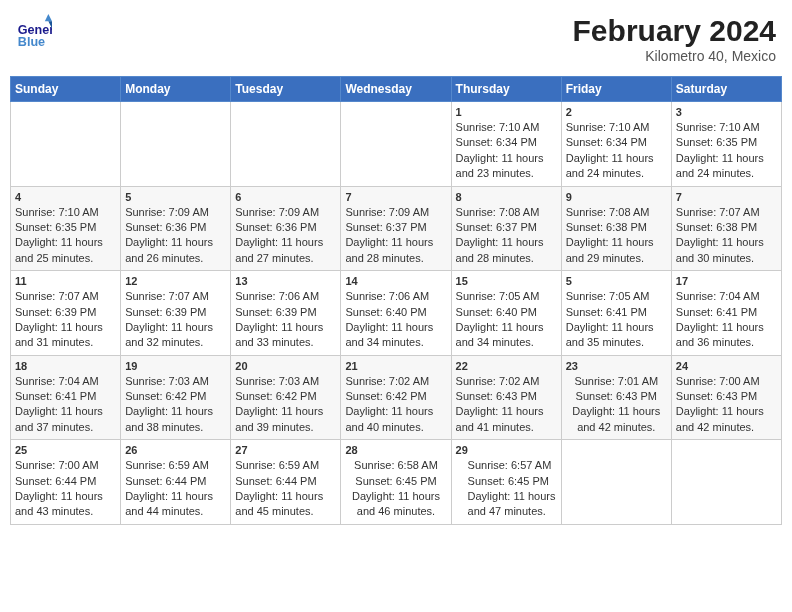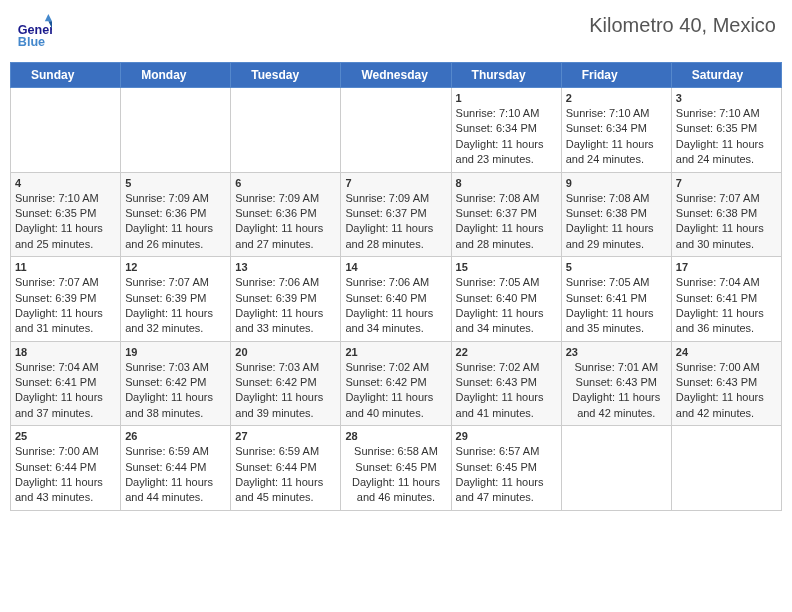--- a/index.html
+++ b/index.html
@@ -31,34 +31,34 @@
     }
     .title-block {
       text-align: right;
     }
     .month-year {
       font-size: 30px;
       font-weight: bold;
       color: #222;
     }
     .location {
-      font-size: 20px;
+      font-size: 14px;
       color: #555;
     }
     .calendar {
       width: 100%;
       border-collapse: collapse;
       border: 1px solid #bbb;
     }
     .calendar th {
       background: #3a6fbf;
       color: #fff;
       font-size: 12px;
       font-weight: bold;
-      padding: 5px 20px;
+      padding: 5px 4px;
       border: 1px solid #5588cc;
       text-align: left;
     }
     .calendar td {
       border: 1px solid #ccc;
       vertical-align: top;
       padding: 4px 4px;
       font-size: 10px;
       color: #333;
       width: calc(100% / 7);
@@ -89,20 +89,21 @@
 <div class="header">
   <div class="logo">
     <svg class="logo-icon" viewBox="0 0 40 40">
       <text x="2" y="22" font-size="14" font-weight="bold" fill="#1a1a8c">General</text>
       <text x="2" y="36" font-size="14" font-weight="bold" fill="#4488cc">Blue</text>
       <polygon points="32,8 40,8 36,0" fill="#4488cc"></polygon>
       <polygon points="36,8 40,16 40,8" fill="#1a5599"></polygon>
     </svg>
   </div>
   <div class="title-block">
+    <div class="month-year">February 2024</div>
     <div class="location">Kilometro 40, Mexico</div>
   </div>
 </div>
 
 <table class="calendar">
   <thead>
     <tr>
     <th>Sunday</th>
         <th>Monday</th>
         <th>Tuesday</th>
@@ -289,21 +290,21 @@
 Daylight: 11 hours and 45 minutes.</div>
         </td>
         <td>
           <span class="day-number">28</span>
           <div class="day-info" style="white-space: pre-line; text-align: center;">Sunrise: 6:58 AM
 Sunset: 6:45 PM
 Daylight: 11 hours and 46 minutes.</div>
         </td>
         <td>
           <span class="day-number">29</span>
-          <div class="day-info" style="white-space: pre-line;">Sunrise: 6:57 AM
+          <div class="day-info" style="white-space: pre-line; margin-left: 12px;">Sunrise: 6:57 AM
 Sunset: 6:45 PM
 Daylight: 11 hours and 47 minutes.</div>
         </td>
         <td></td>
         <td></td>
       </tr>
     </tbody>
 </table>
 
 </body></html>

